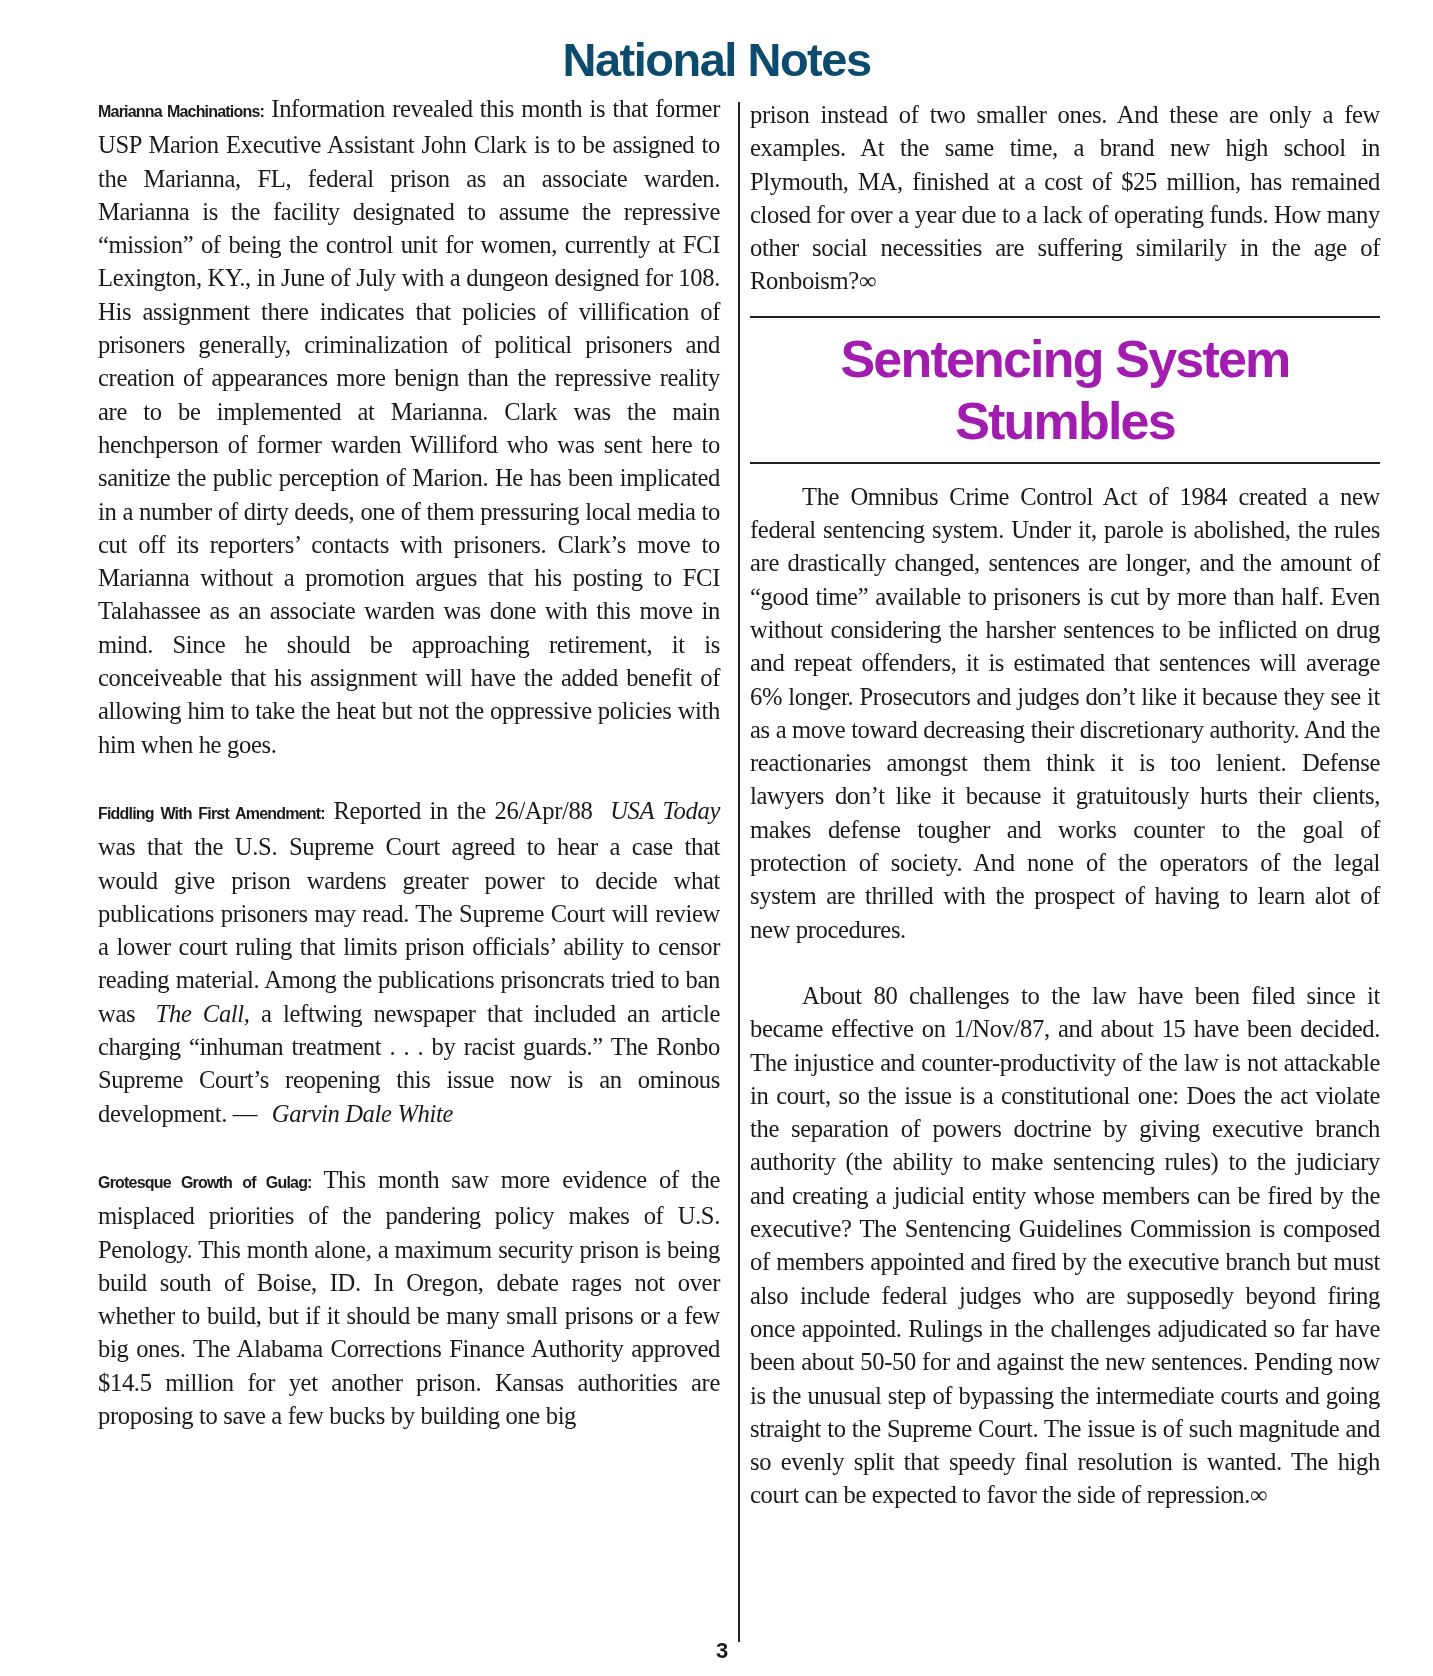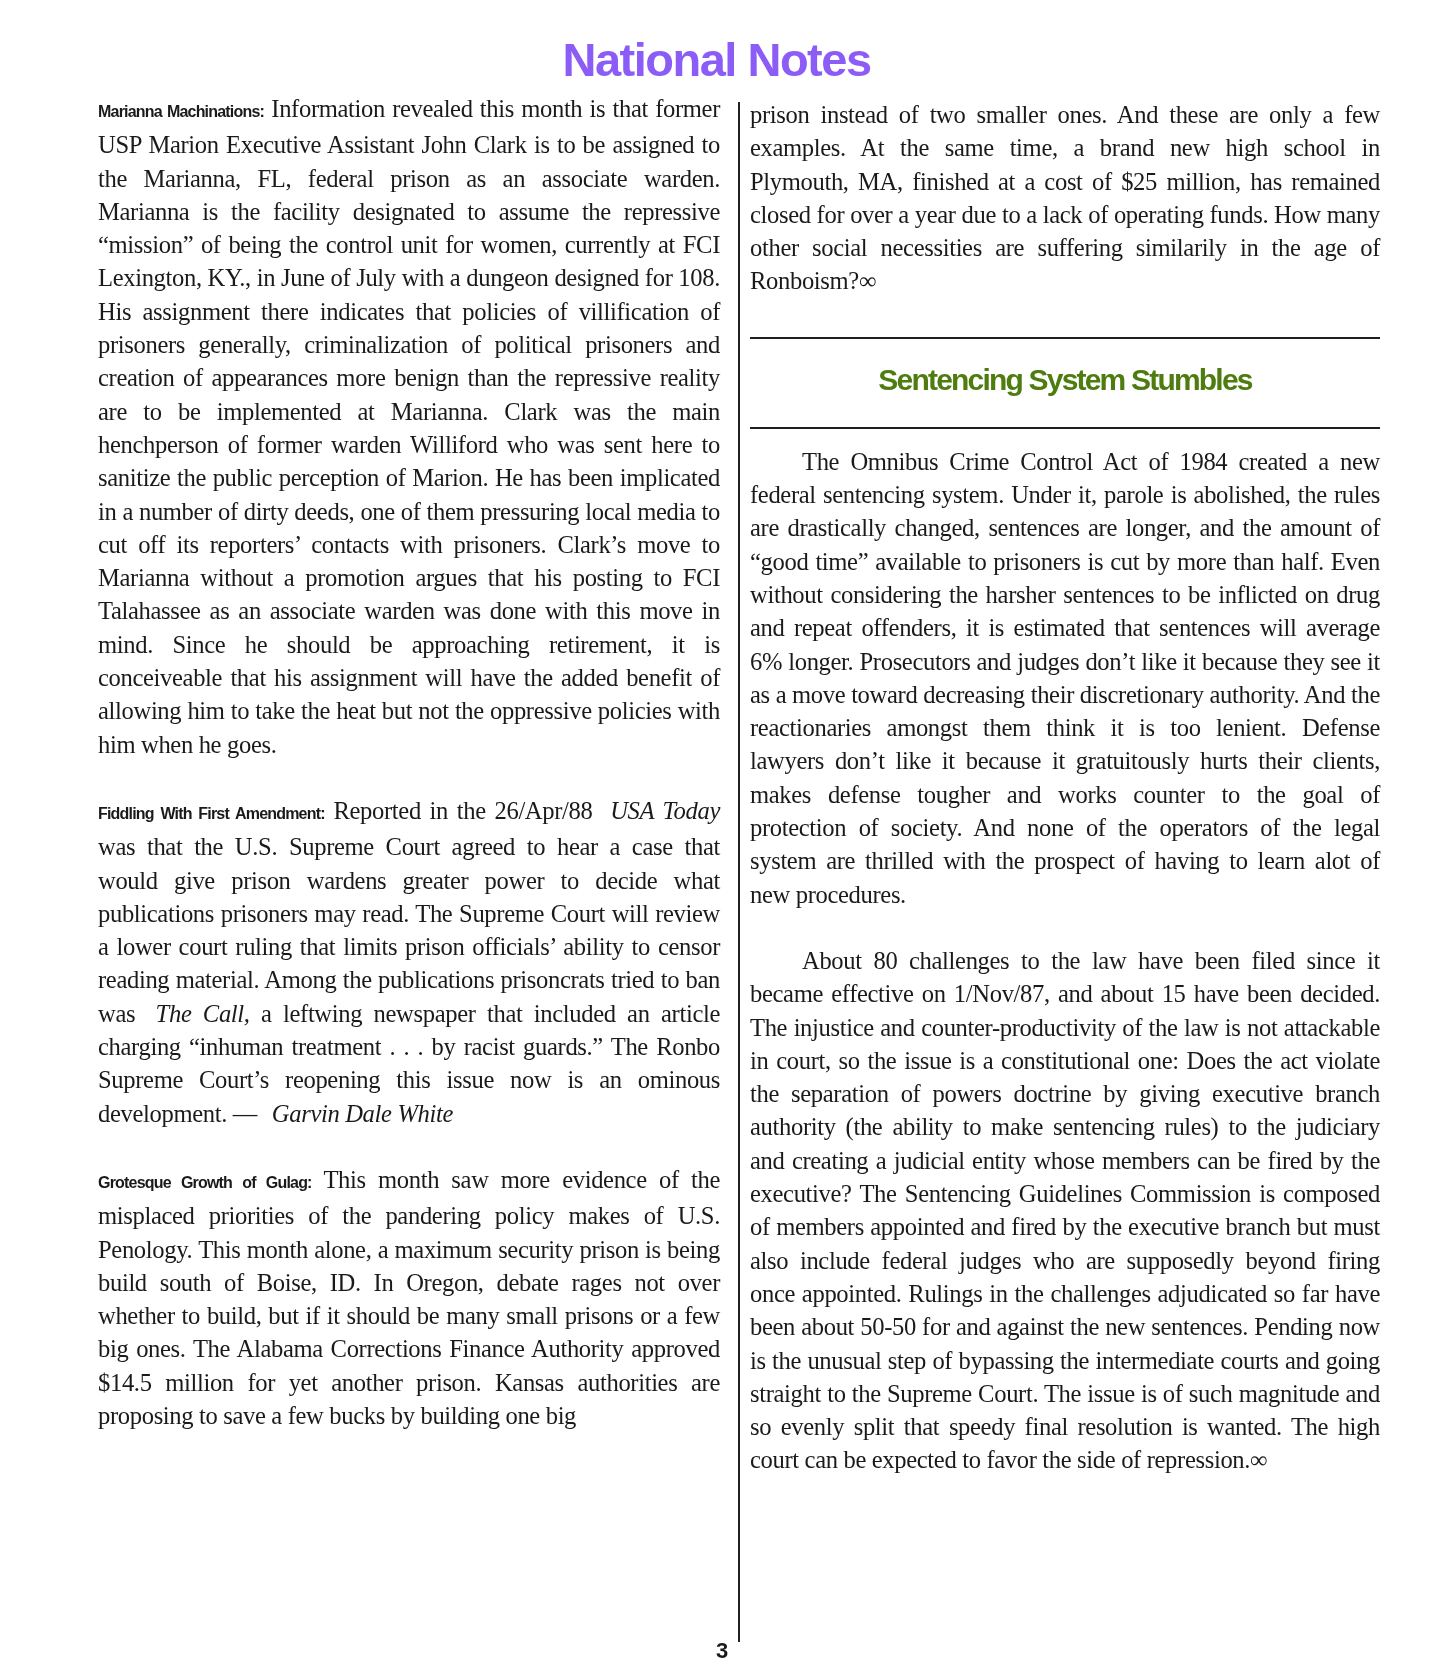--- a/index.html
+++ b/index.html
@@ -3,45 +3,45 @@
 <meta charset="utf-8">
 <style>
   html, body { margin:0; padding:0; }
   body {
     width:1433px; height:1676px; background:#ffffff; position:relative; overflow:hidden;
     font-family:"Liberation Serif", serif; color:#1a1a1a;
   }
   .page-title {
     position:absolute; left:0; width:1433px; top:32px; text-align:center;
     font-family:"Liberation Sans", sans-serif; font-weight:bold; font-size:47px;
-    letter-spacing:-1.5px; color:#8b5cf6; line-height:56px;
+    letter-spacing:-1.5px; color:#0c4a6e; line-height:56px;
   }
   .col {
     position:absolute; top:92px; font-size:24.6px; line-height:33.3px;
     text-align:justify; letter-spacing:-0.35px;
   }
   .col-left { left:98px; width:622px; }
   .col-right { left:750px; width:630px; top:98px; }
   .col-divider {
     position:absolute; left:738px; top:102px; width:2px; height:1540px; background:#222;
   }
   .item { margin:0 0 33px 0; }
   .item-head {
     font-family:"Liberation Sans", sans-serif; font-weight:bold; font-size:16px;
     letter-spacing:-0.8px;
   }
   .it { font-style:italic;margin-left:9px; }
   .rule { height:2px; background:#1f1f1f; margin:0; }
   .section-head {
-    font-family:"Liberation Sans", sans-serif; font-weight:bold; font-size:30px;
-    letter-spacing:-1.8px; text-align:center; line-height:62px; margin:10px 0 16px 0;
-    color:#4d7c0f;
+    font-family:"Liberation Sans", sans-serif; font-weight:bold; font-size:52px;
+    letter-spacing:-1.8px; text-align:center; line-height:62px; margin:10px 0 10px 0;
+    color:#a21caf;
   }
   .para { text-indent:52px; margin:16px 0 33px 0; }
-  .lead-cont { margin:0 0 39px 0; }
+  .lead-cont { margin:0 0 18px 0; }
   .page-number {
     position:absolute; left:716px; top:1638px; font-family:"Liberation Sans", sans-serif;
     font-weight:bold; font-size:22px;
   }
 </style>
 </head>
 <body>
 
 <div class="page-title">National Notes</div>
 

